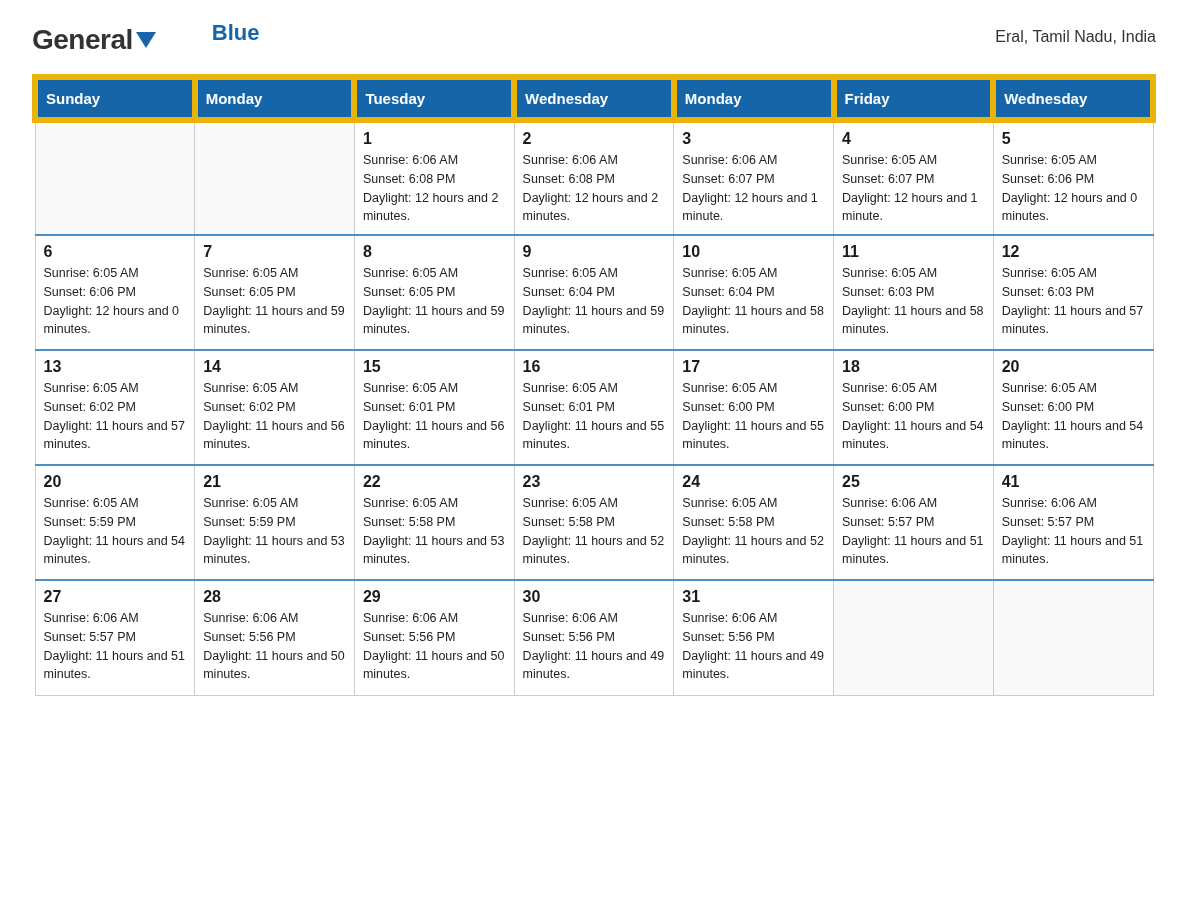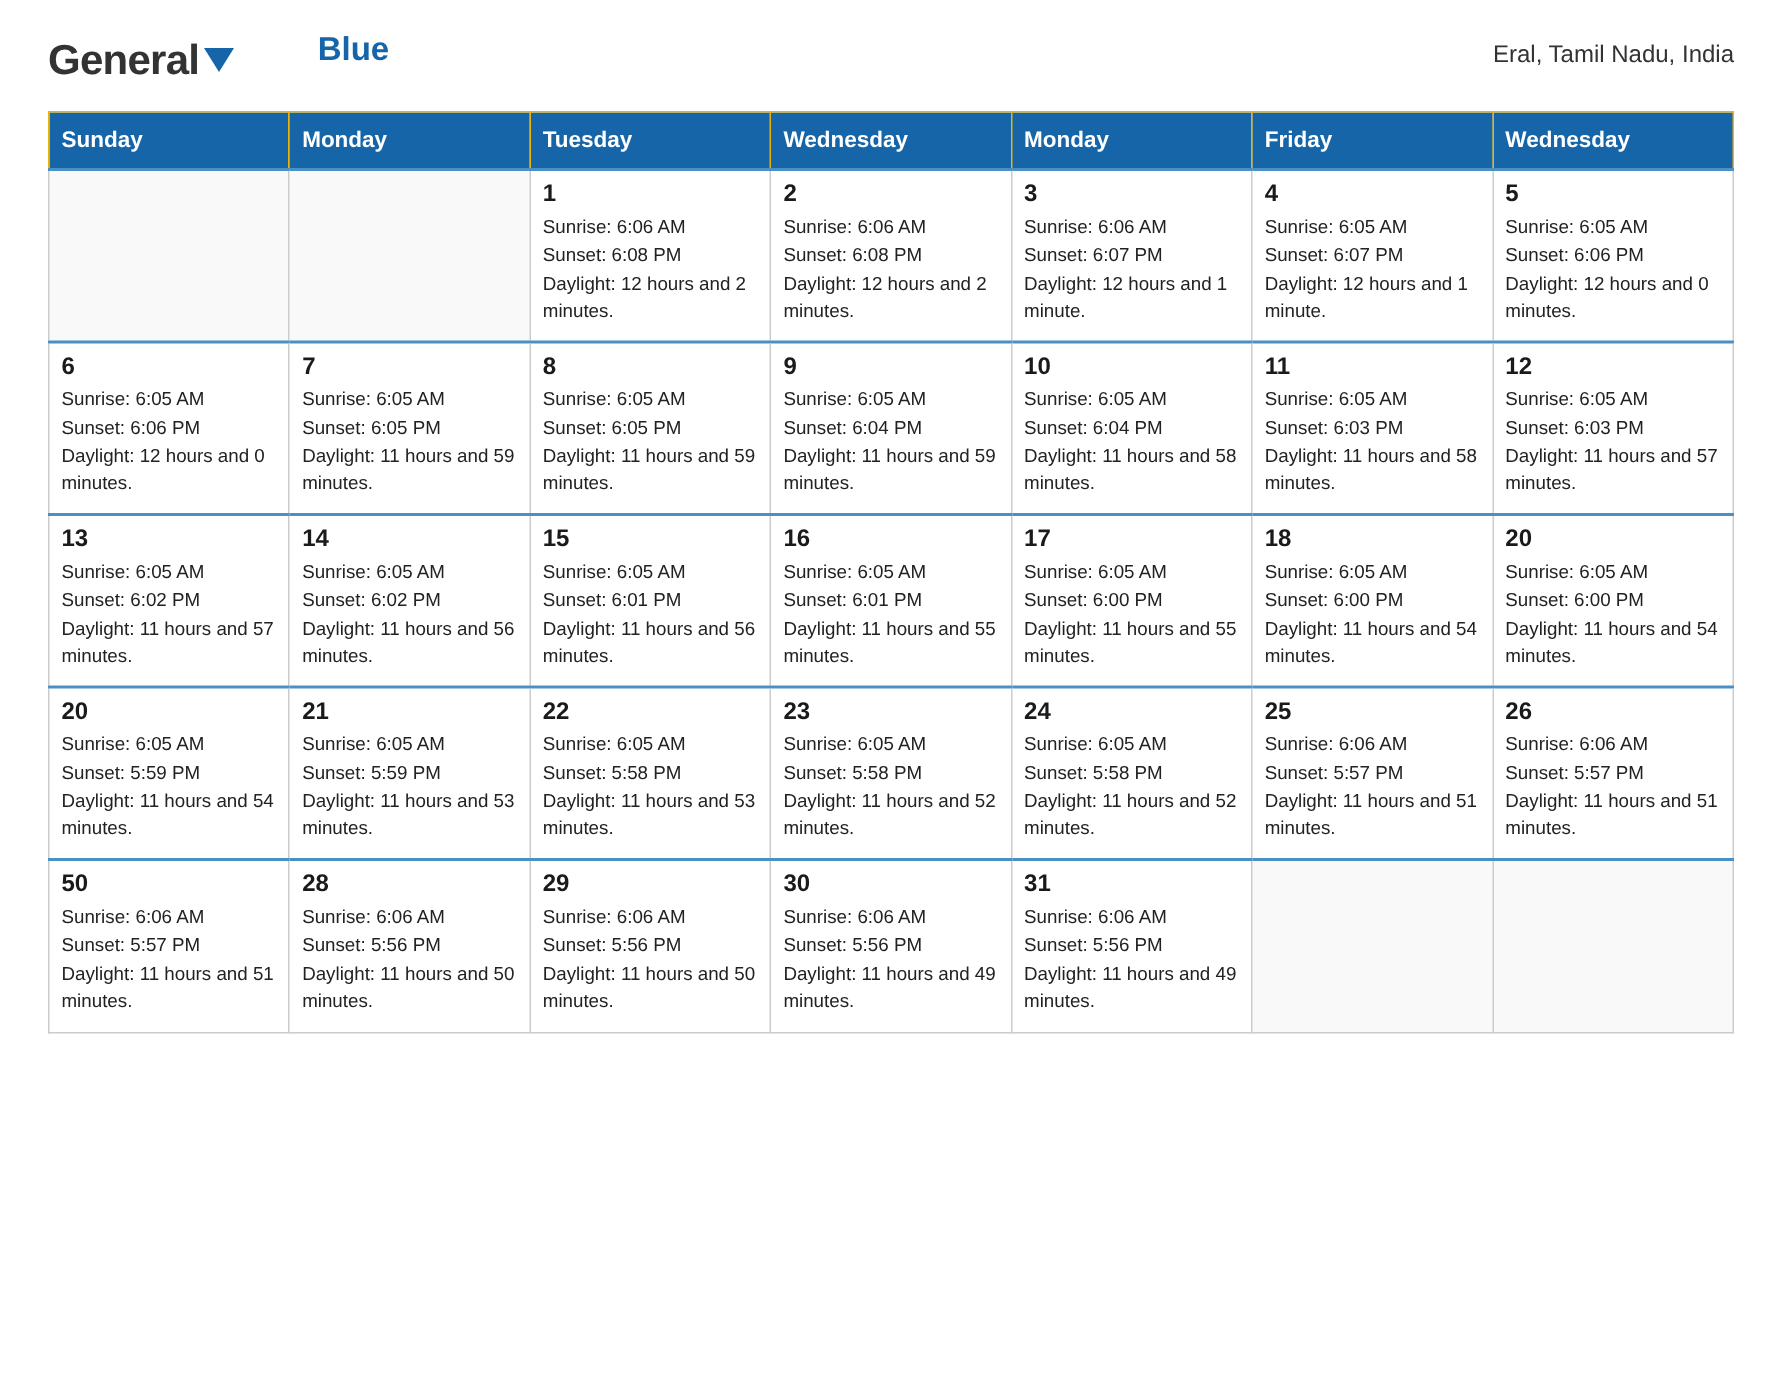--- a/index.html
+++ b/index.html
@@ -53,21 +53,21 @@
       border-collapse: collapse;
       table-layout: fixed;
     }
     thead tr th {
       background-color: #1565a8;
       color: #fff;
       font-size: 15px;
       font-weight: bold;
       padding: 10px 8px;
       text-align: left;
-      border: 1px solid #eab308;
+      border: 6px solid #eab308;
     }
     tbody tr td {
       border: 1px solid #ccc;
       border-top: 2px solid #4a90c4;
       vertical-align: top;
       padding: 7px 8px;
       font-size: 13px;
       color: #222;
       height: 115px;
     }
@@ -226,27 +226,27 @@
         </td>
         <td>
           <span class="day-num">24</span>
           <div class="day-info">Sunrise: 6:05 AM<br>Sunset: 5:58 PM<br>Daylight: 11 hours and 52 minutes.</div>
         </td>
         <td>
           <span class="day-num">25</span>
           <div class="day-info">Sunrise: 6:06 AM<br>Sunset: 5:57 PM<br>Daylight: 11 hours and 51 minutes.</div>
         </td>
         <td>
-          <span class="day-num">26</span>
+          <span class="day-num">41</span>
           <div class="day-info">Sunrise: 6:06 AM<br>Sunset: 5:57 PM<br>Daylight: 11 hours and 51 minutes.</div>
         </td>
       </tr>
       <tr>
         <td>
-          <span class="day-num">50</span>
+          <span class="day-num">27</span>
           <div class="day-info">Sunrise: 6:06 AM<br>Sunset: 5:57 PM<br>Daylight: 11 hours and 51 minutes.</div>
         </td>
         <td>
           <span class="day-num">28</span>
           <div class="day-info">Sunrise: 6:06 AM<br>Sunset: 5:56 PM<br>Daylight: 11 hours and 50 minutes.</div>
         </td>
         <td>
           <span class="day-num">29</span>
           <div class="day-info">Sunrise: 6:06 AM<br>Sunset: 5:56 PM<br>Daylight: 11 hours and 50 minutes.</div>
         </td>

